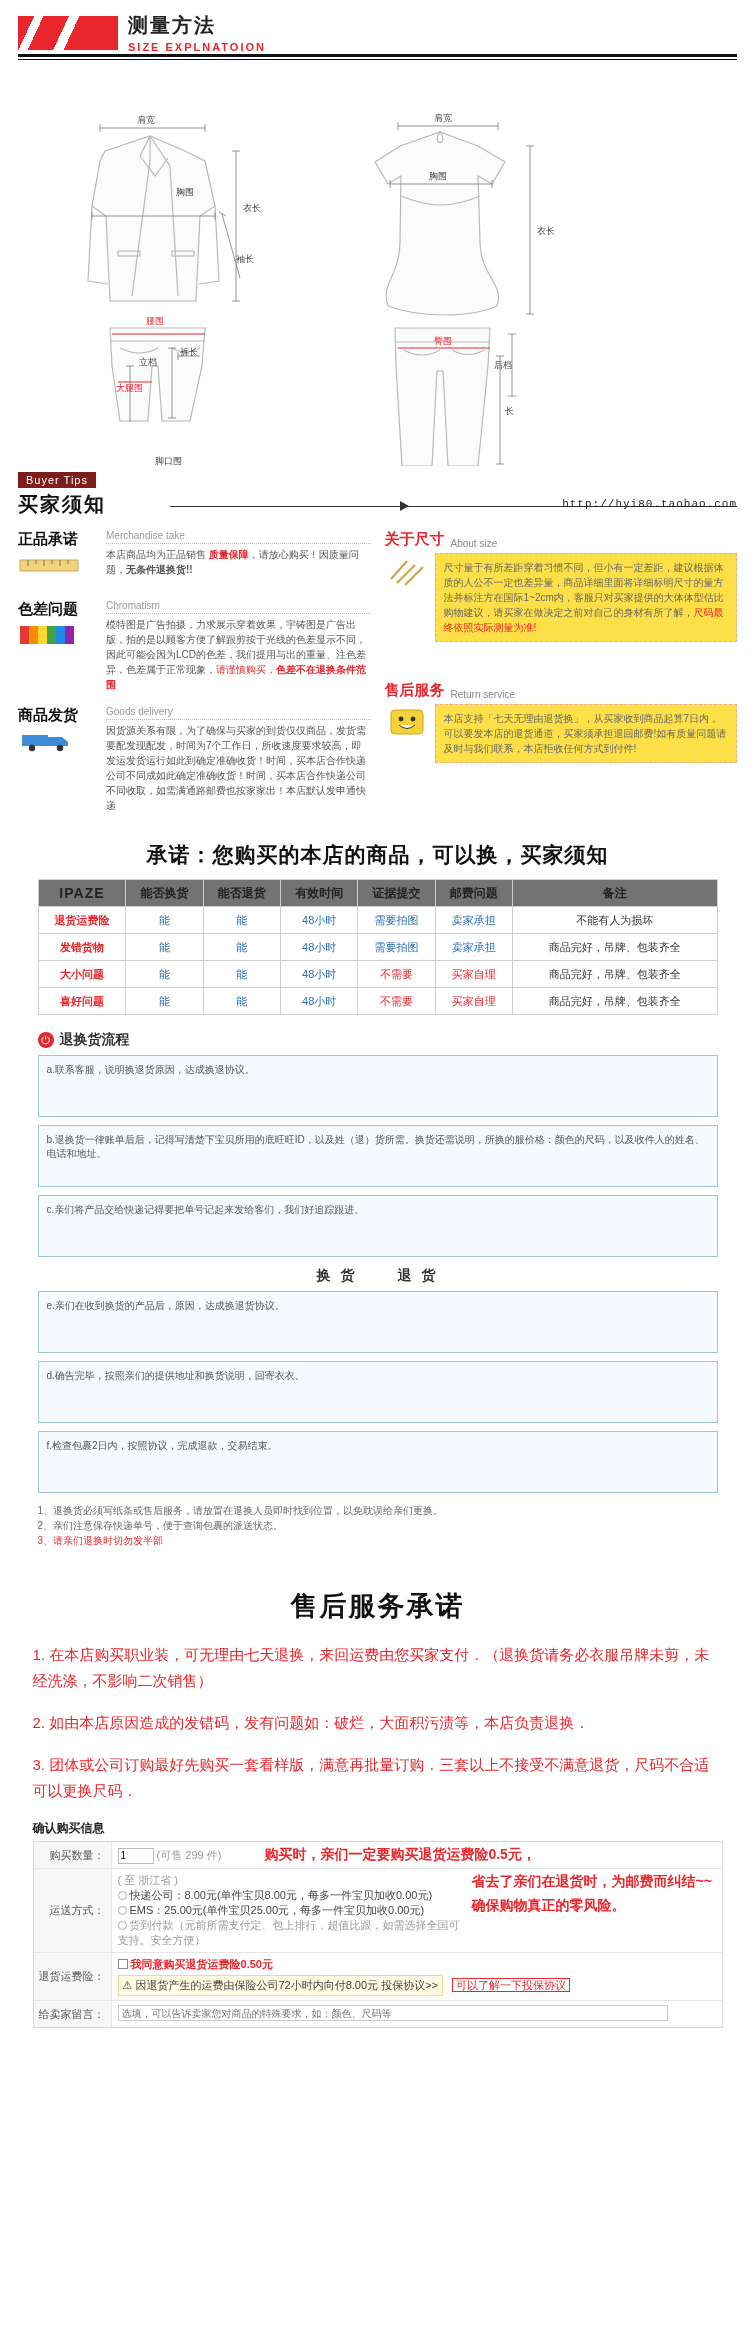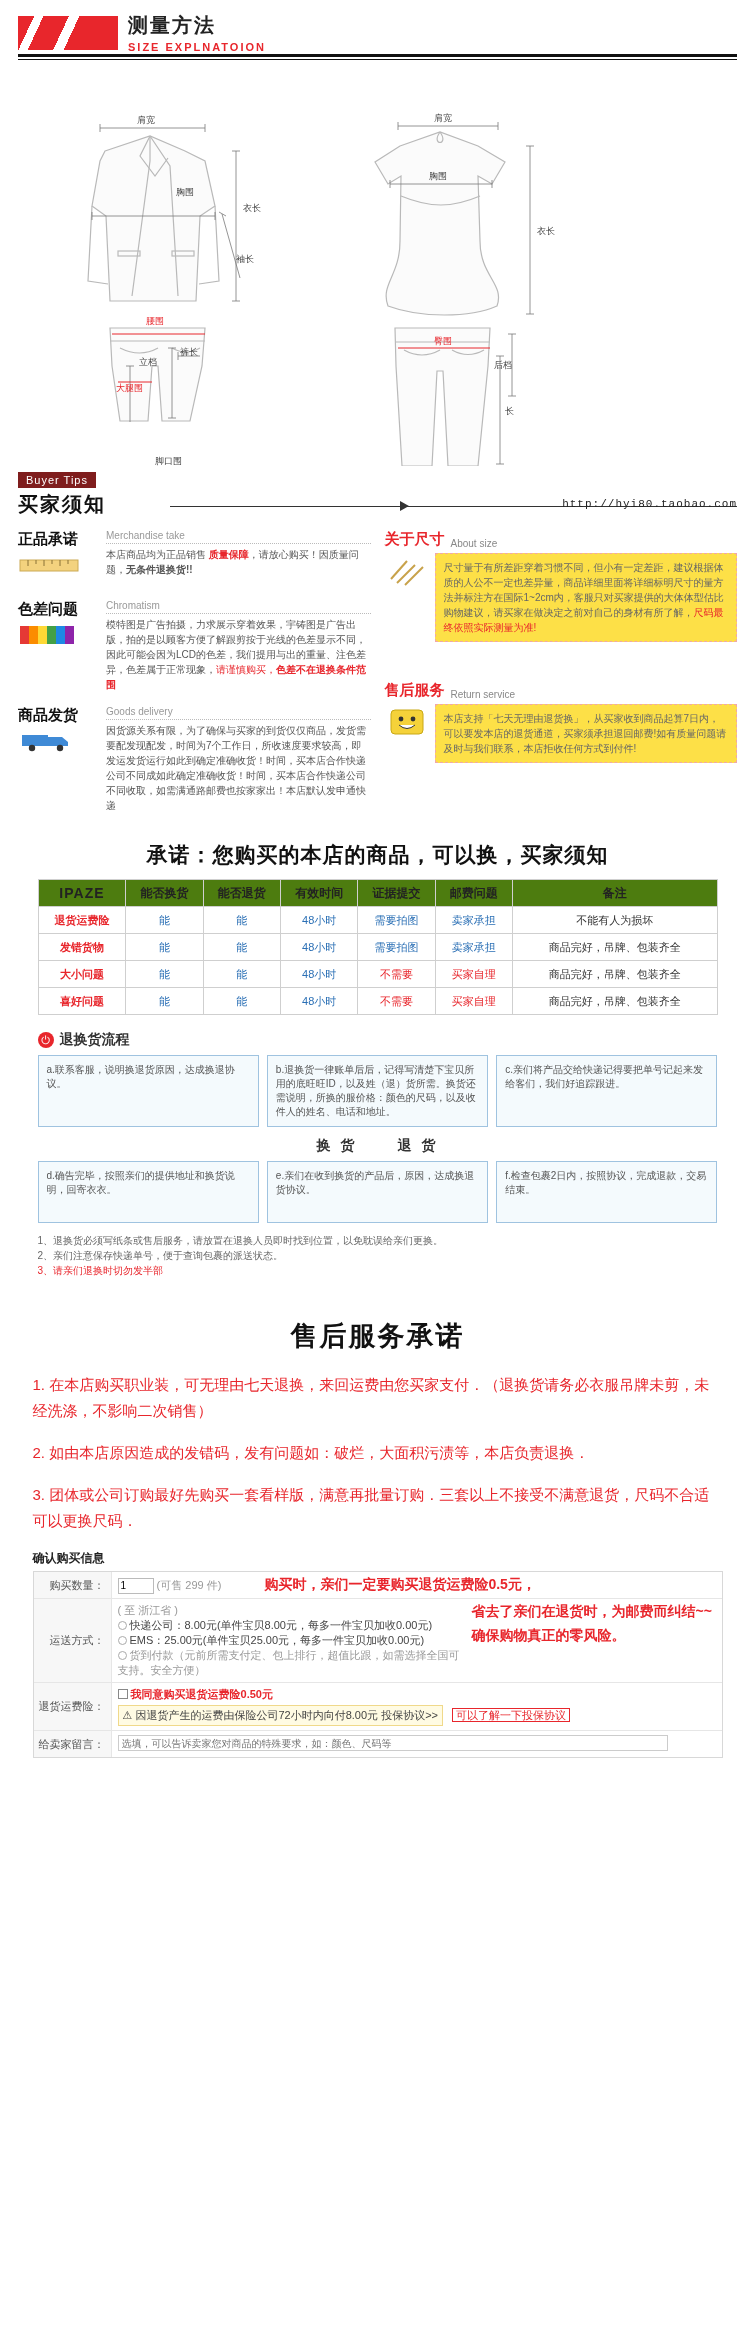--- a/index.html
+++ b/index.html
@@ -87,35 +87,35 @@
   .promise-title {
     text-align:center; font-size:21px; font-weight:bold; color:#111;
     margin:14px 0 10px 0; letter-spacing:1px;
   }
   table.promise {
     width:680px; margin:0 auto; border-collapse:collapse; font-size:11px;
   }
   table.promise td, table.promise th {
     border:1px solid #cfcfcf; text-align:center; height:27px; color:#333; font-weight:normal;
   }
-  table.promise thead td { background:#4d7c0f; font-weight:bold; color:#222; font-size:12px;}
+  table.promise thead td { background:#737373; font-weight:bold; color:#222; font-size:12px;}
   table.promise td.brand { font-weight:bold; font-size:14px; letter-spacing:1px;}
   table.promise td.k { color:#e8262c; font-weight:bold; }
   table.promise td.blue { color:#2a6fb5; }
   table.promise td.red { color:#e8262c; }
 
   
   .flow-head { width:680px; margin:16px auto 6px auto; display:flex; align-items:center; }
   .flow-head .ico {
     width:16px;height:16px;border-radius:50%;background:#e8262c;color:#fff;font-size:11px;
     display:flex;align-items:center;justify-content:center; margin-right:6px;
   }
   .flow-head .t { font-size:14px; font-weight:bold; color:#333;}
   .flow { width:680px; margin:0 auto; position:relative; }
-  .flow-row { display:flex; gap:8px; margin-bottom:10px; }
+  .flow-row { display:flex; gap:8px; margin-bottom:10px;flex-direction:column; }
   .fbox {
     border:1px solid #9fc3e0; background:#f4fafd; font-size:10px; line-height:14px;
     color:#555; padding:7px 8px; flex:1; min-height:62px;
   }
   .mid-labels { display:flex; justify-content:center; gap:40px; margin:2px 0 6px 0;}
   .mid-labels span { font-size:14px; font-weight:bold; color:#333; letter-spacing:3px;}
   .note { width:680px; margin:4px auto 0 auto; font-size:10px; line-height:15px; color:#666;}
   .note .hdr { color:#e8262c; font-weight:bold; }
   .note .red { color:#e8262c; }
 
@@ -403,22 +403,22 @@
     <div class="flow-row">
       <div class="fbox">a.联系客服，说明换退货原因，达成换退协议。</div>
       <div class="fbox">b.退换货一律账单后后，记得写清楚下宝贝所用的底旺旺ID，以及姓（退）货所需。换货还需说明，所换的服价格：颜色的尺码，以及收件人的姓名、电话和地址。</div>
       <div class="fbox">c.亲们将产品交给快递记得要把单号记起来发给客们，我们好追踪跟进。</div>
     </div>
     <div class="mid-labels">
       <span>换 货</span>
       <span>退 货</span>
     </div>
     <div class="flow-row">
+      <div class="fbox">e.亲们在收到换货的产品后，原因，达成换退货协议。</div>
       <div class="fbox">d.确告完毕，按照亲们的提供地址和换货说明，回寄衣衣。</div>
-      <div class="fbox">e.亲们在收到换货的产品后，原因，达成换退货协议。</div>
       <div class="fbox">f.检查包裹2日内，按照协议，完成退款，交易结束。</div>
     </div>
   </div>
   <div class="note">
     <div>1、退换货必须写纸条或售后服务，请放置在退换人员即时找到位置，以免耽误给亲们更换。</div>
     <div>2、亲们注意保存快递单号，便于查询包裹的派送状态。</div>
     <div class="red">3、请亲们退换时切勿发半部</div>
   </div>
 
   <div class="after-title">售后服务承诺</div>

